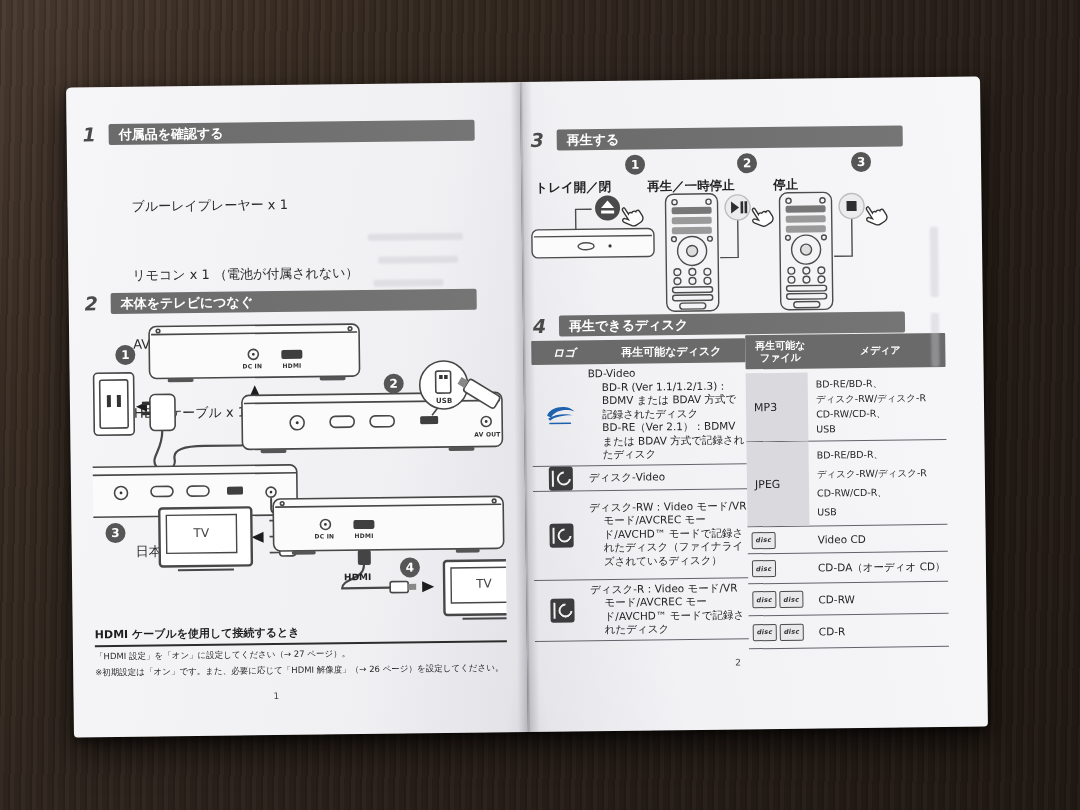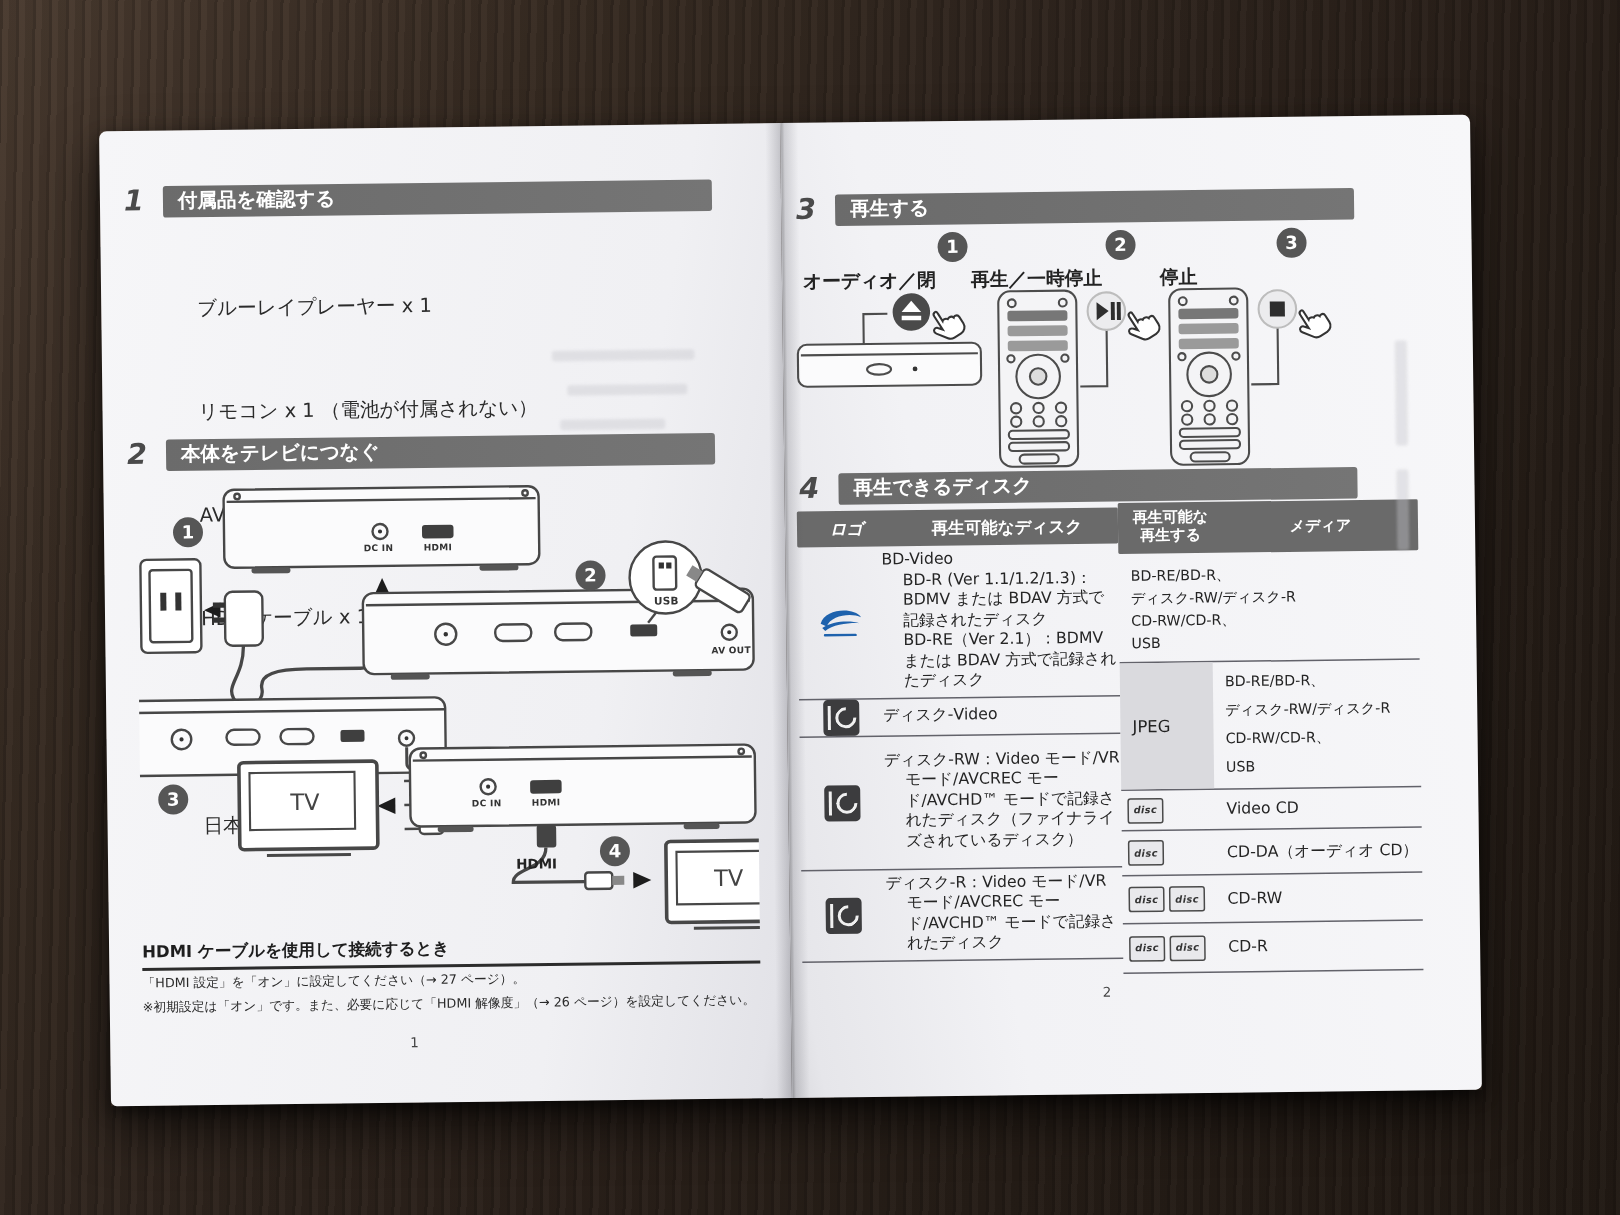--- a/index.html
+++ b/index.html
@@ -23,21 +23,21 @@
   .sec-bar{background:linear-gradient(90deg,#6b6b6b,#757575);color:#fff;font-weight:bold;font-size:13px;
     line-height:21px;padding:0 10px;border-radius:2px;flex:1;white-space:nowrap;}
   
   .items{position:absolute;left:64px;top:62px;font-size:13px;line-height:23px;color:#2b2b2b;white-space:pre;}
   .item{display:block;}
   
   .badge{position:absolute;width:20px;height:20px;border-radius:50%;background:#565656;color:#fff;
     font-size:12px;font-weight:bold;display:flex;align-items:center;justify-content:center;z-index:3;}
   
   .plabel{position:absolute;font-size:6px;font-weight:bold;color:#333;letter-spacing:.2px;z-index:3;}
-  .tvlabel{position:absolute;font-size:15px;color:#444;z-index:3;}
+  .tvlabel{position:absolute;font-size:12px;color:#444;z-index:3;}
   .cablelabel{position:absolute;font-size:9px;font-weight:bold;color:#222;z-index:3;}
   
   .note{position:absolute;left:22px;top:540px;width:412px;}
   .note-title{font-size:11px;font-weight:bold;color:#1e1e1e;border-bottom:2px solid #2c2c2c;padding-bottom:3px;}
   .note-line{font-size:8.5px;color:#2a2a2a;line-height:13px;margin-top:3px;}
   .pagenum{position:absolute;font-size:9px;color:#444;}
   
   .steplabel{position:absolute;font-size:12.5px;font-weight:bold;color:#232323;white-space:nowrap;}
   
   .tbl-head{position:absolute;display:flex;background:#6a6a6a;color:#fff;font-weight:bold;border-radius:1px;}
@@ -227,21 +227,21 @@
 
     <div class="sec" style="left:10px;top:48px;width:372px;">
       <div class="sec-num">3</div>
       <div class="sec-bar">再生する</div>
     </div>
 
     <div class="badge" style="left:104px;top:74px;">1</div>
     <div class="badge" style="left:216px;top:74px;">2</div>
     <div class="badge" style="left:330px;top:74px;">3</div>
 
-    <span class="steplabel" style="left:14px;top:98px;">オーディオ／閉</span>
+    <span class="steplabel" style="left:14px;top:98px;">トレイ開／閉</span>
     <span class="steplabel" style="left:126px;top:98px;">再生／一時停止</span>
     <span class="steplabel" style="left:252px;top:98px;">停止</span>
 
     <svg class="art" style="left:6px;top:112px;" width="380" height="121" viewBox="0 0 380 121">
       <g stroke="#4c4c4c" stroke-width="1.4" fill="none">
 
         <rect x="4" y="36" width="122" height="28" rx="6" fill="#fbfbfc"></rect>
         <line x1="6" y1="43" x2="124" y2="43"></line>
         <ellipse cx="58" cy="53" rx="8" ry="3.5"></ellipse>
         <circle cx="82" cy="53" r="1.6" fill="#333" stroke="none"></circle>
@@ -358,26 +358,27 @@
       <div class="lrow" style="min-height:60px;align-items:center;">
         <div class="logo-cell">
               <div class="dvdlogo"></div>
             </div>
         <div class="txt">ディスク-R：Video モード/VR モード/AVCREC モード/AVCHD™ モードで記録されたディスク</div>
       </div>
     </div>
 
     <div class="tbl-head" style="left:222px;top:256px;width:200px;height:34px;font-size:10px;">
       <div class="c" style="flex:0 0 70px;white-space:pre-line;line-height:12px;">再生可能な
-再生する</div>
+ファイル</div>
       <div class="c" style="flex:1;">メディア</div>
     </div>
 
     <div class="rtable">
       <div class="frow" style="min-height:62px;">
+        <div class="fcell">MP3</div>
         <div class="fval">BD-RE/BD-R、
 ディスク-RW/ディスク-R
 CD-RW/CD-R、
 USB</div>
       </div>
       <div class="frow" style="min-height:82px;">
         <div class="fcell">JPEG</div>
         <div class="fval" style="line-height:19px;">BD-RE/BD-R、
 ディスク-RW/ディスク-R
 CD-RW/CD-R、

